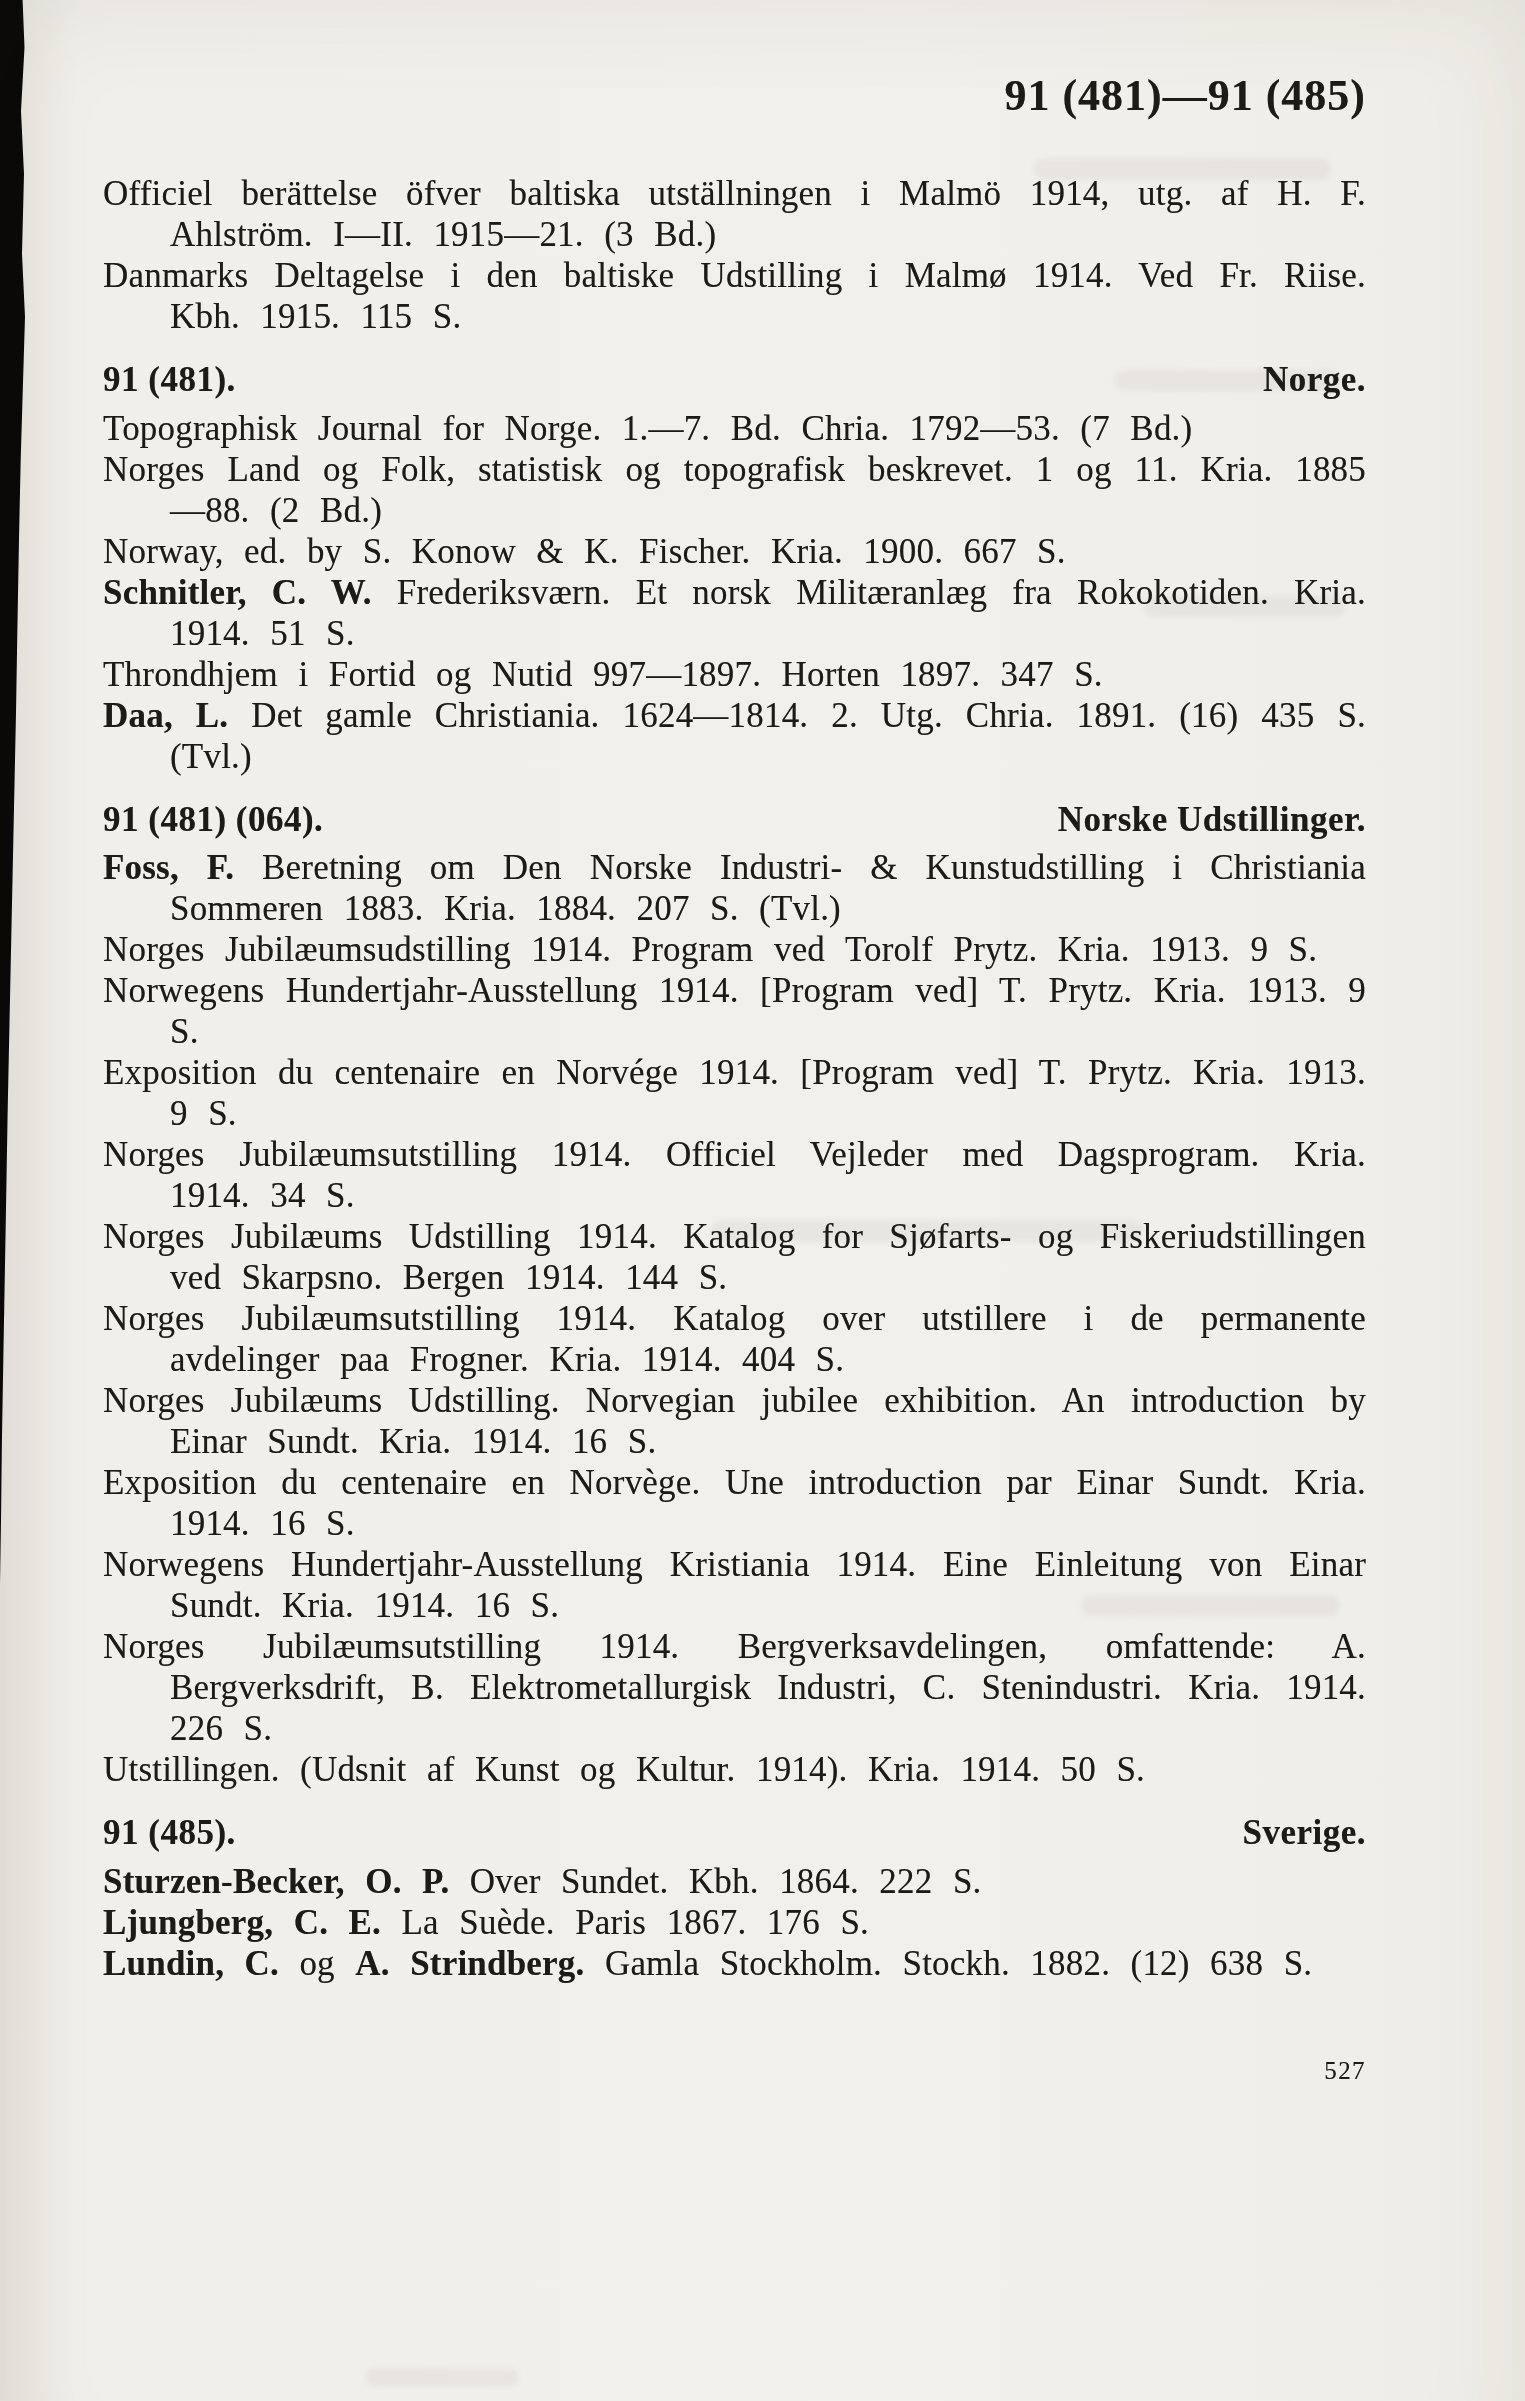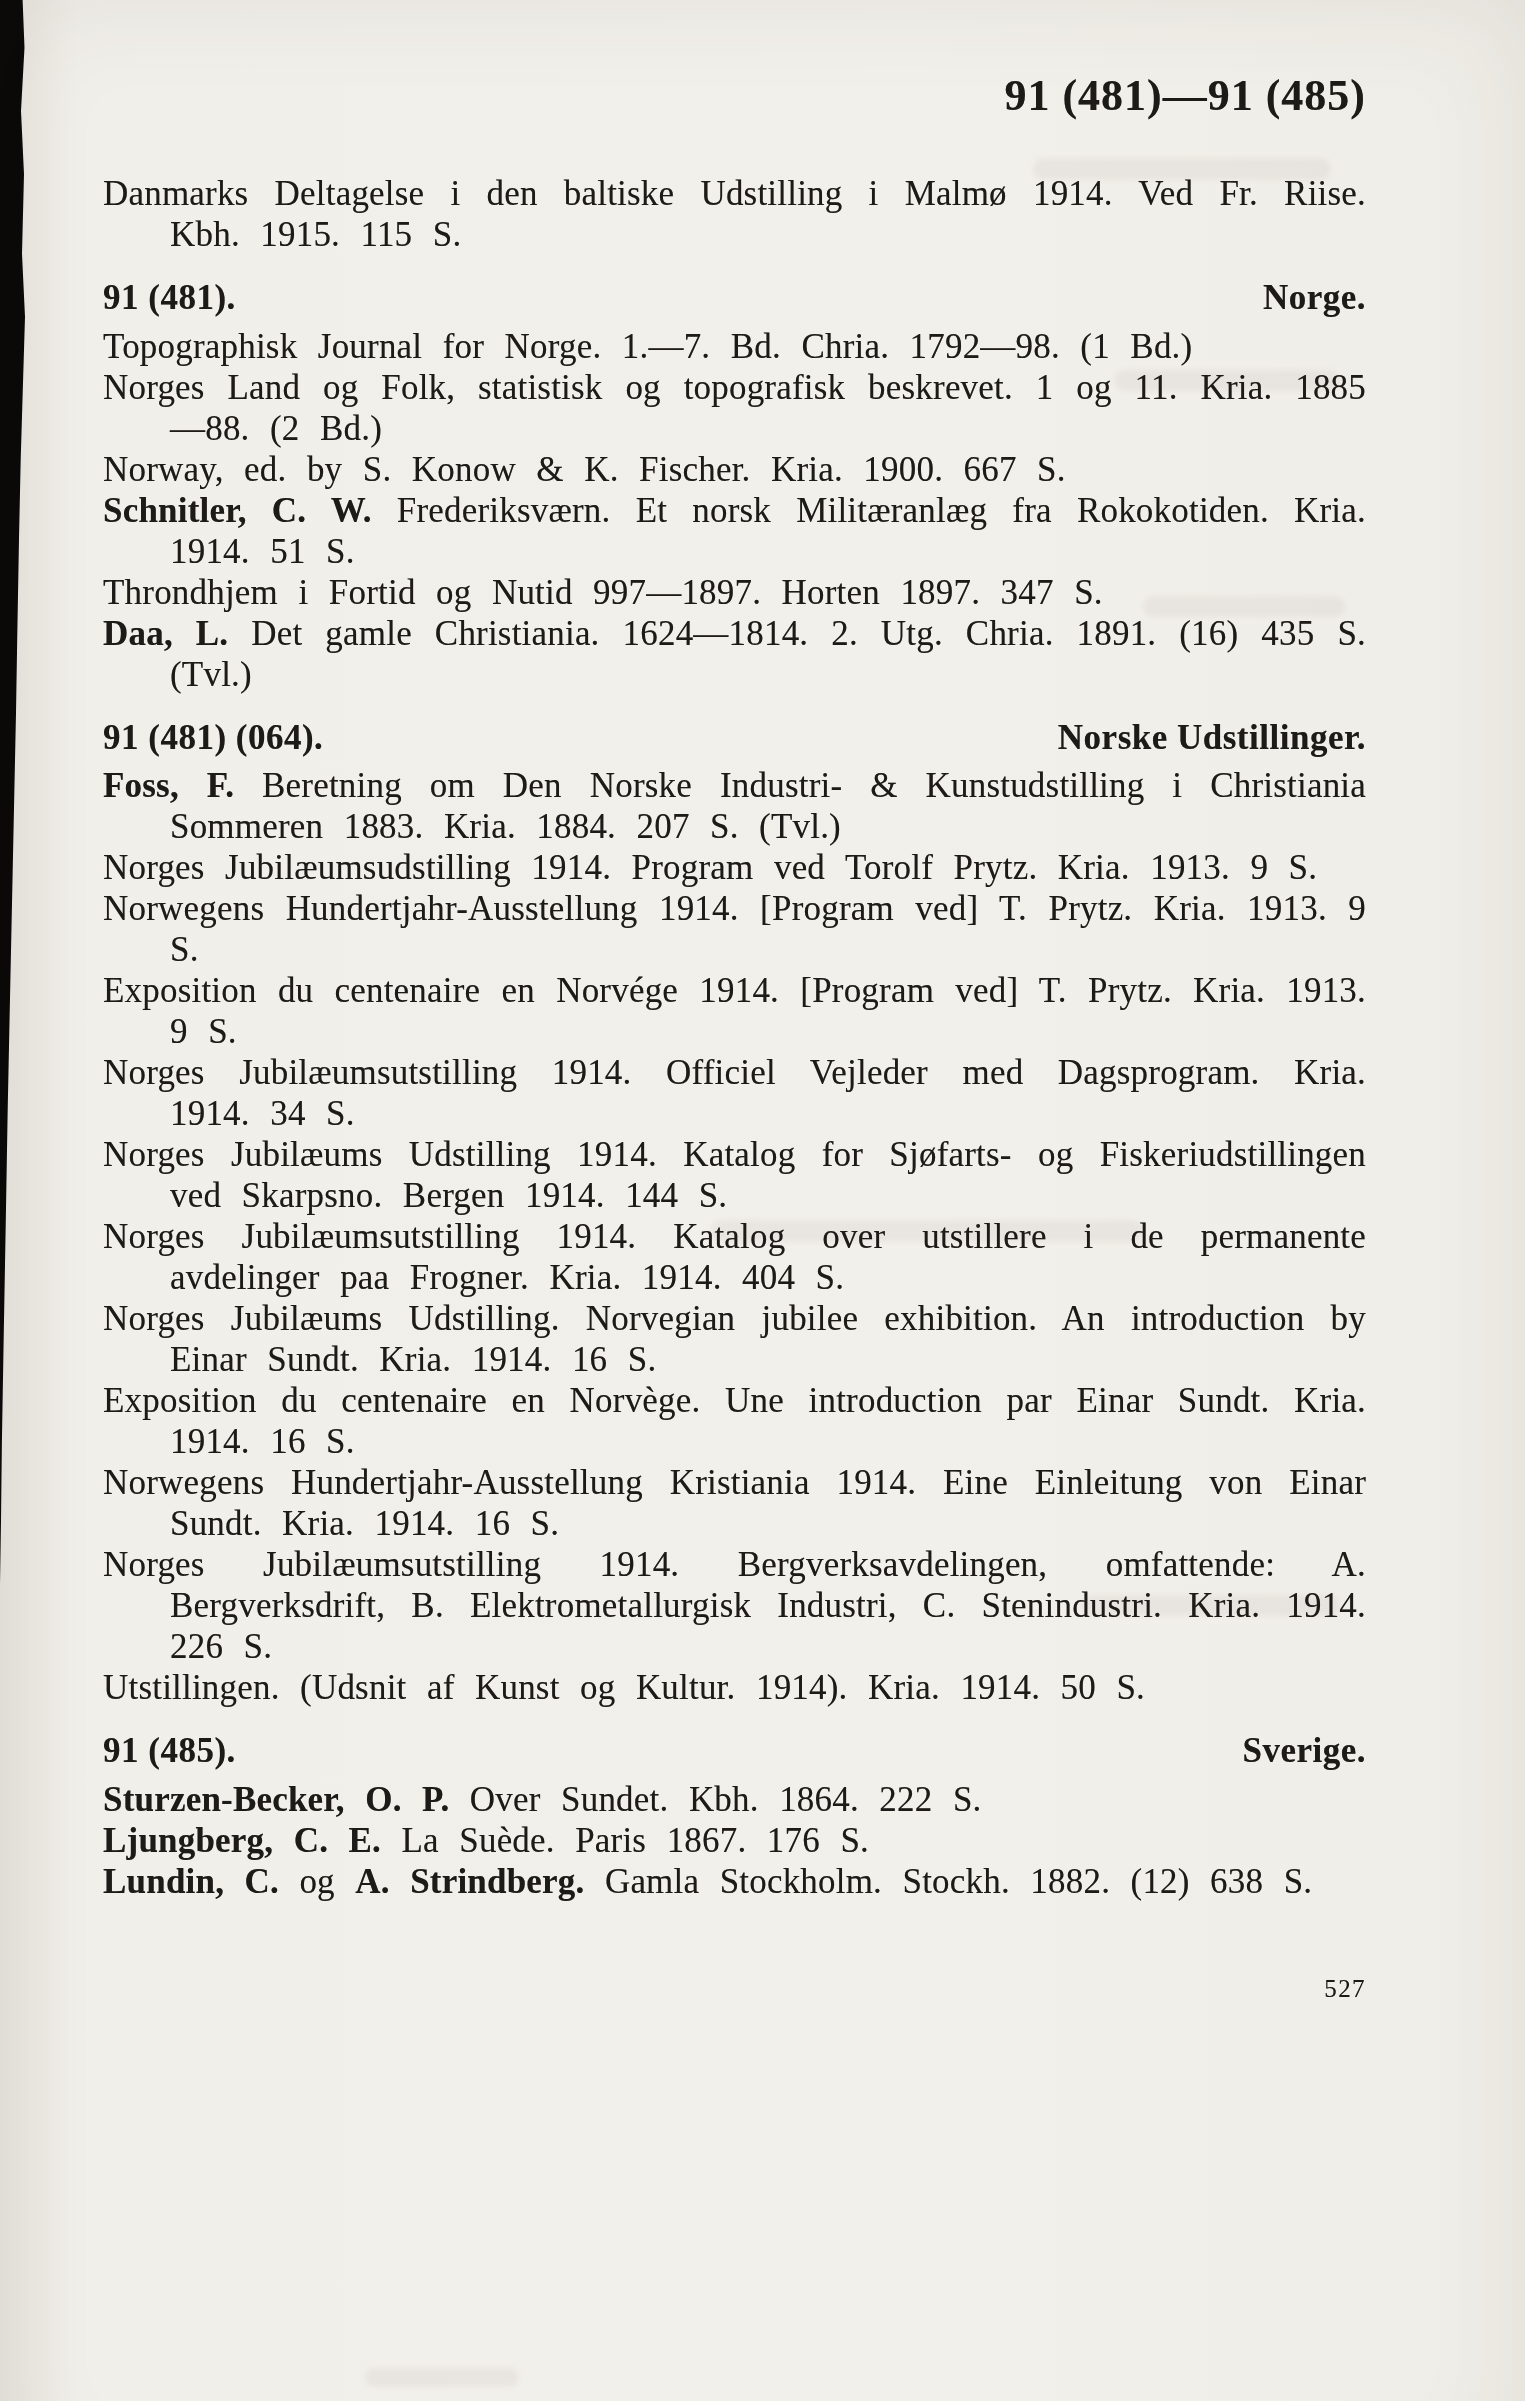--- a/index.html
+++ b/index.html
@@ -67,28 +67,29 @@
   <div class="ghost" style="left:1143px;top:596px;width:202px;height:21px;"></div>
   <div class="ghost" style="left:711px;top:1220px;width:432px;height:22px;"></div>
   <div class="ghost" style="left:1081px;top:1595px;width:259px;height:21px;"></div>
   <div class="ghost" style="left:365px;top:2368px;width:154px;height:19px;"></div>
 
   <div class="content">
     <div class="header">91 (481)—91 (485)</div>
 
     <div id="sections">
         <div>
+          <p class="entry"><span>Officiel berättelse öfver baltiska utställningen i Malmö 1914, utg. af H. F. Ahlström. I—II. 1915—21. (3 Bd.)</span></p>
           <p class="entry"><span>Danmarks Deltagelse i den baltiske Udstilling i Malmø 1914. Ved Fr. Riise. Kbh. 1915. 115 S.</span></p>
         </div>
         <div>
           <div class="sec-head">
             <span>91 (481).</span>
             <span>Norge.</span>
           </div>
-          <p class="entry"><span>Topographisk Journal for Norge. 1.—7. Bd. Chria. 1792—98. (1 Bd.)</span></p>
+          <p class="entry"><span>Topographisk Journal for Norge. 1.—7. Bd. Chria. 1792—53. (7 Bd.)</span></p>
           <p class="entry"><span>Norges Land og Folk, statistisk og topografisk beskrevet. 1 og 11. Kria. 1885—88. (2 Bd.)</span></p>
           <p class="entry"><span>Norway, ed. by S. Konow &amp; K. Fischer. Kria. 1900. 667 S.</span></p>
           <p class="entry"><span class="b">Schnitler, C. W.</span><span> Frederiksværn. Et norsk Militæranlæg fra Rokokotiden. Kria. 1914. 51 S.</span></p>
           <p class="entry"><span>Throndhjem i Fortid og Nutid 997—1897. Horten 1897. 347 S.</span></p>
           <p class="entry"><span class="b">Daa, L.</span><span> Det gamle Christiania. 1624—1814. 2. Utg. Chria. 1891. (16) 435 S. (Tvl.)</span></p>
         </div>
         <div>
           <div class="sec-head">
             <span>91 (481) (064).</span>
             <span>Norske Udstillinger.</span>

